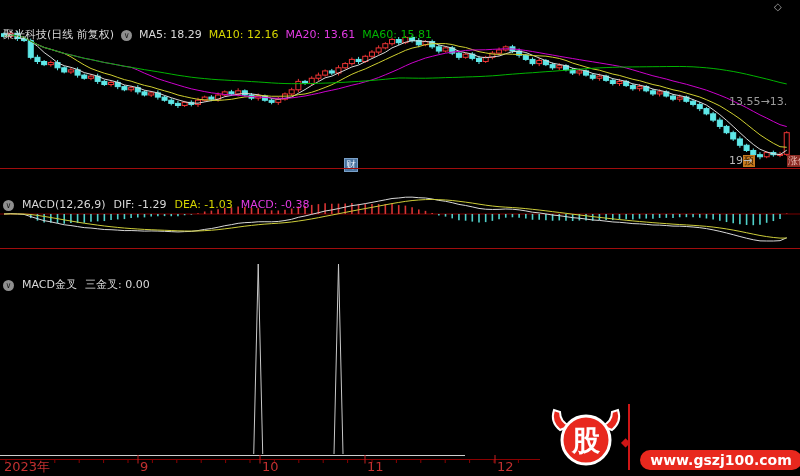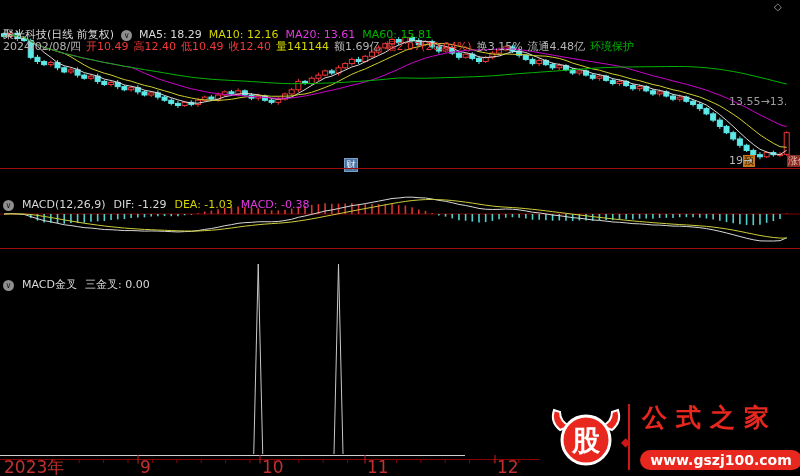--- a/index.html
+++ b/index.html
@@ -12,21 +12,21 @@
              color:#1b1b1b;font-size:8px;line-height:11px;text-align:center;flex:0 0 auto;}
   .divider{position:absolute;left:0;width:800px;height:1px;background:#a00d0d;}
   #chart-svg{position:absolute;left:0;top:0;}
   .badge{position:absolute;font-size:10px;line-height:12px;padding:0 1px;}
   .cai{background:#47729e;color:#e5eefc;border:1px solid #7aa0c8;top:158px;left:344px;}
   .pre{background:#c87a1e;color:#2b1a00;top:155px;left:743px;}
   .edge{background:#8a2a22;color:#e5b4ac;top:155px;left:787px;width:30px;overflow:hidden;}
   .note{position:absolute;color:#9a9a9a;font-size:11px;}
   .diamond-top{position:absolute;top:1px;left:774px;color:#a8a8a8;font-size:10px;}
   
-  .axis-label{position:absolute;top:461px;color:#c23030;font-size:17px;}
+  .axis-label{position:absolute;top:461px;color:#c23030;font-size:13px;}
   
   .logo{position:absolute;left:540px;top:398px;width:260px;height:78px;background:#000;}
   .logo-divider{position:absolute;left:88px;top:6px;width:2px;height:66px;background:#cf1616;}
   .logo-diamond{position:absolute;left:81px;top:38px;color:#cf1616;font-size:12px;}
   .logo-title{position:absolute;left:102px;top:14px;color:#e8281e;font-size:25px;font-weight:bold;
               letter-spacing:9px;white-space:nowrap;}
   .logo-pill{position:absolute;left:100px;top:52px;width:162px;height:20px;background:#e8281e;
              border-radius:11px;color:#fff;font-weight:bold;font-size:14px;line-height:20px;
              text-align:center;}
   .bull{position:absolute;left:8px;top:2px;}
@@ -432,33 +432,20 @@
 
   <div class="row" style="top:1px;">
     <span class="w">聚光科技(日线 前复权)</span>
     <span class="circle-ic">∨</span>
     <span class="w">MA5: 18.29</span>
     <span class="y">MA10: 12.16</span>
     <span class="m">MA20: 13.61</span>
     <span class="g">MA60: 15.81</span>
   </div>
 
-  <div class="row" style="top:13px;gap:5px;">
-    <span class="gray">2024/02/08/四</span>
-    <span class="r">开10.49</span>
-    <span class="r">高12.40</span>
-    <span class="r">低10.49</span>
-    <span class="r">收12.40</span>
-    <span class="y">量141144</span>
-    <span class="gray">额1.69亿</span>
-    <span class="r">幅2.07(20.04%)</span>
-    <span class="gray">换3.15%</span>
-    <span class="gray">流通4.48亿</span>
-    <span class="g">环境保护</span>
-  </div>
 
   <span class="diamond-top">◇</span>
 
   <span class="note" style="top:96px;left:729px;">13.55→13.</span>
   <span class="badge cai">财</span>
   <span class="badge pre">预</span>
   <span class="note" style="top:155px;left:729px;color:#bbb;">19→</span>
   <span class="badge edge">涨停</span>
 
   <div class="divider" style="top:168px;"></div>
@@ -488,17 +475,16 @@
 
   <div class="logo">
     <svg class="bull" width="76" height="72" viewBox="0 0 76 72">
       <path d="M6 10 Q2 22 12 30 L22 26 Q12 22 12 12 Z" fill="#e8281e" stroke="#fff" stroke-width="2"></path>
       <path d="M70 10 Q74 22 64 30 L54 26 Q64 22 64 12 Z" fill="#e8281e" stroke="#fff" stroke-width="2"></path>
       <circle cx="38" cy="40" r="24" fill="#e8281e" stroke="#fff" stroke-width="3"></circle>
       <text x="38" y="50" text-anchor="middle" font-size="28" font-weight="bold" fill="#fff" font-family="DejaVu Sans, sans-serif">股</text>
     </svg>
     <div class="logo-divider"></div>
     <span class="logo-diamond">◆</span>
-    <div class="logo-title">公式之家</div>
     <div class="logo-pill">www.gszj100.com</div>
   </div>
 
 </div>
 
 </body></html>

